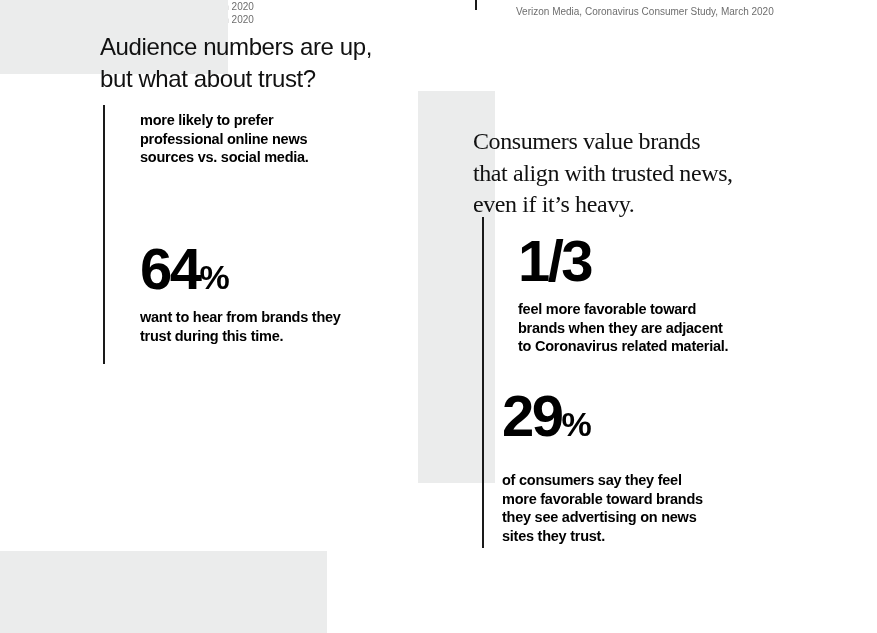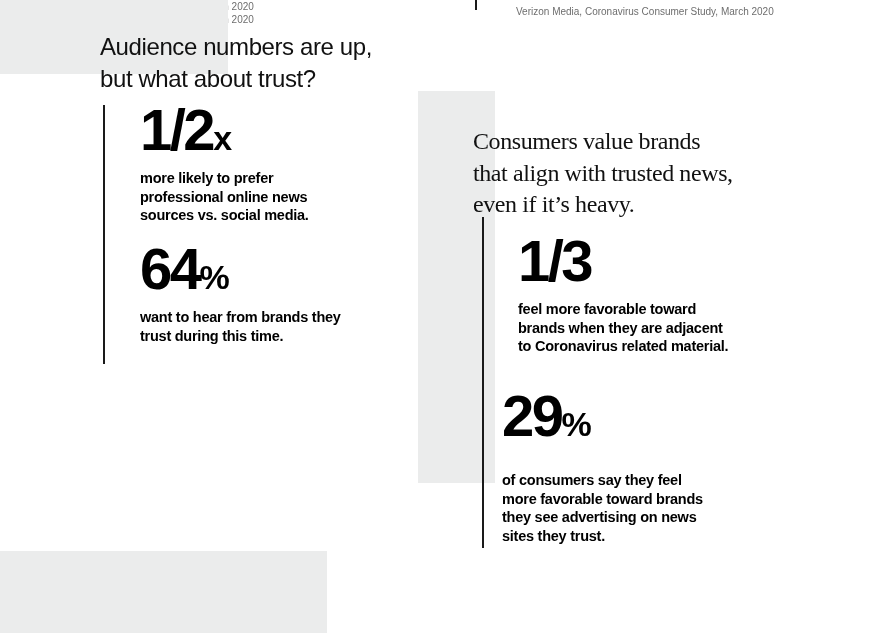--- a/index.html
+++ b/index.html
@@ -112,21 +112,20 @@
 <div class="v-rule" id="rule-top-right"></div>
 <div class="v-rule" id="rule-left"></div>
 <div class="v-rule" id="rule-right"></div>
 
 <span class="stat-source" id="source-top">Verizon Media, Coronavirus Consumer Study, March 2020</span>
 
 <h1 class="headline" id="headline-left">Audience numbers are up,
 but what about trust?</h1>
 
 <div class="stat" id="stat-left-1">
-  <span class="stat-number"><span>1/2</span><span class="suffix">x</span></span>
   <span class="stat-body">more likely to prefer
 professional online news
 sources vs. social media.</span>
 </div>
 
 <div class="stat" id="stat-left-2">
   <span class="stat-number"><span>64</span><span class="suffix">%</span></span>
   <span class="stat-body">want to hear from brands they
 trust during this time.</span>
 </div>

